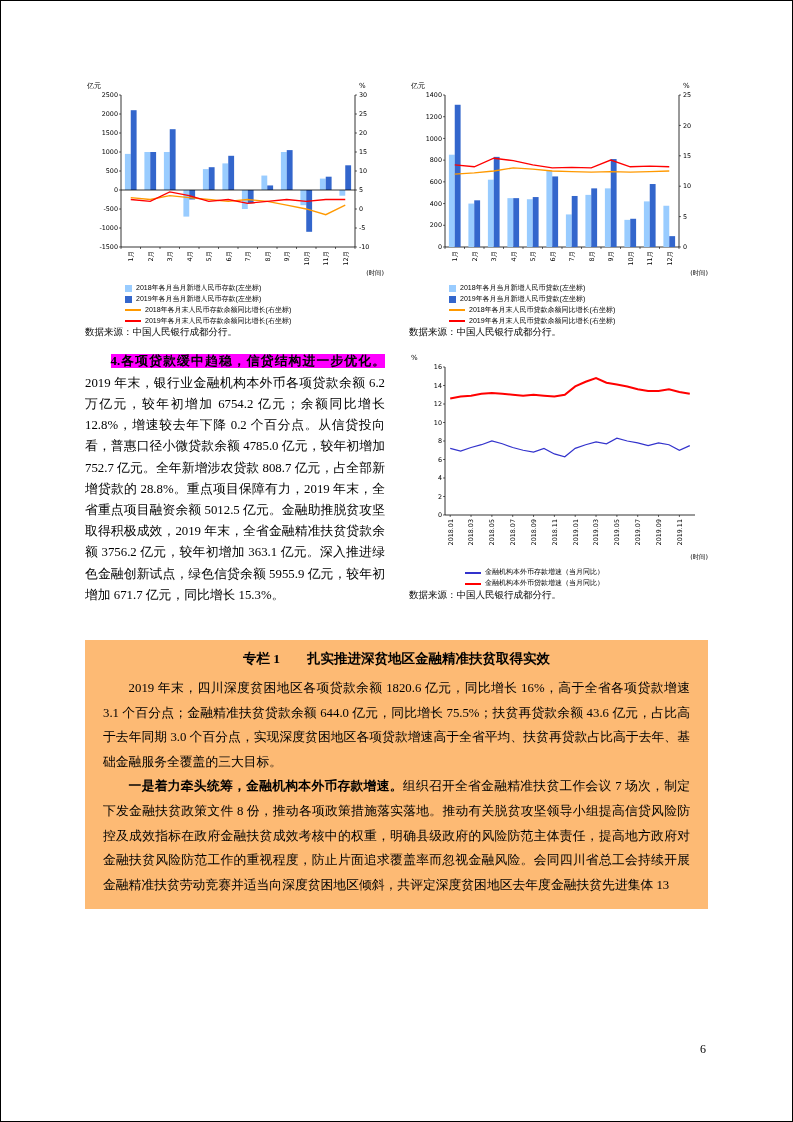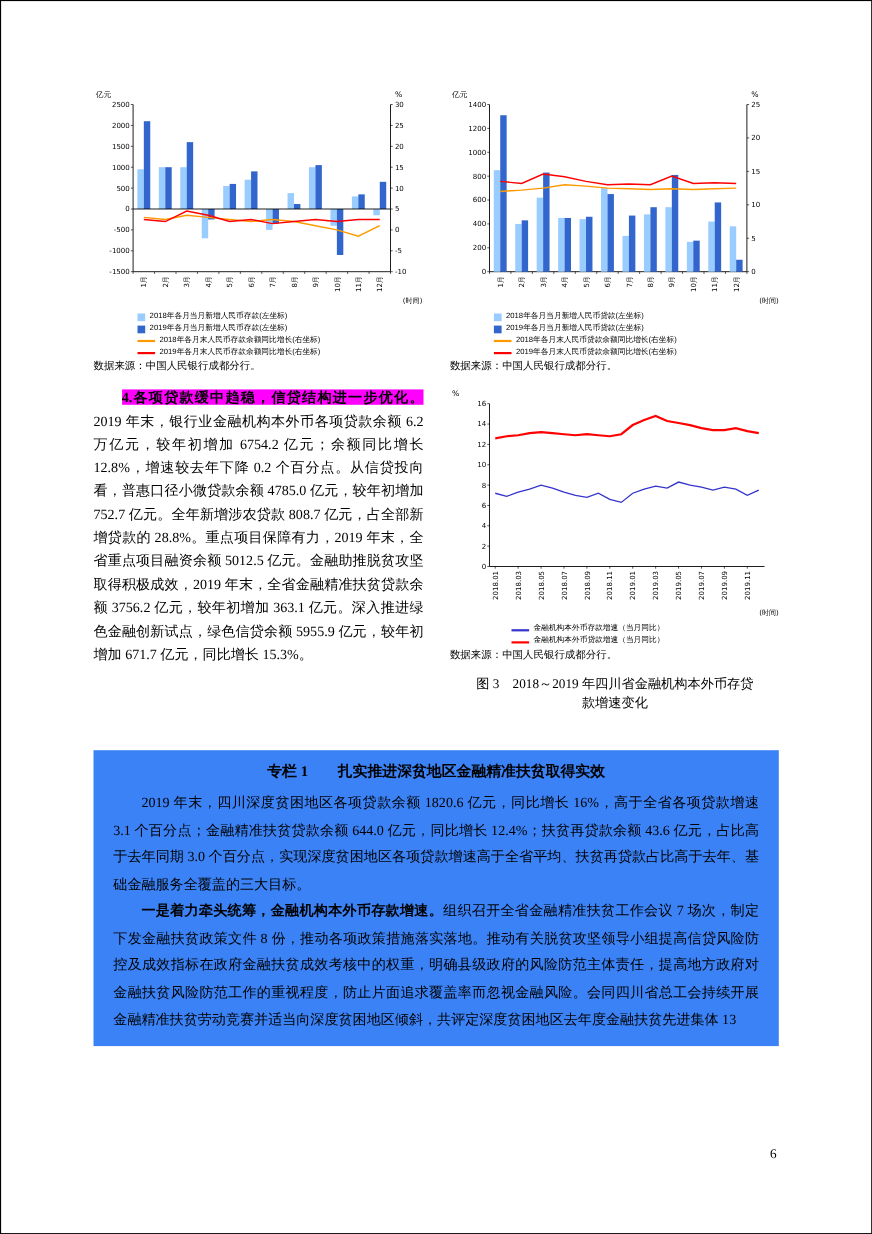--- a/index.html
+++ b/index.html
@@ -322,29 +322,28 @@
             <div class="legend-item">
               <span class="sw-line" style="background-color: rgb(51, 51, 204);"></span>
               <span class="legend-text">金融机构本外币存款增速（当月同比）</span>
             </div>
             <div class="legend-item">
               <span class="sw-line" style="background-color: rgb(255, 0, 0);"></span>
               <span class="legend-text">金融机构本外币贷款增速（当月同比）</span>
             </div>
           </div>
         <div class="source">数据来源：中国人民银行成都分行。</div>
-        <div class="caption">图 3　2018～2019 年四川省金融机构本外币存贷款增速变化</div>
       </figure>
     </div>
 
   </div>
 
-  <div class="column-box" style="background-color: #3b82f6;">
+  <div class="column-box" style="background-color: #fdba74;">
     <div class="box-title">
       <span class="box-label">专栏 1</span><span>扎实推进深贫地区金融精准扶贫取得实效</span>
     </div>
-    <p class="box-para">2019 年末，四川深度贫困地区各项贷款余额 1820.6 亿元，同比增长 16%，高于全省各项贷款增速 3.1 个百分点；金融精准扶贫贷款余额 644.0 亿元，同比增长 12.4%；扶贫再贷款余额 43.6 亿元，占比高于去年同期 3.0 个百分点，实现深度贫困地区各项贷款增速高于全省平均、扶贫再贷款占比高于去年、基础金融服务全覆盖的三大目标。</p>
+    <p class="box-para">2019 年末，四川深度贫困地区各项贷款余额 1820.6 亿元，同比增长 16%，高于全省各项贷款增速 3.1 个百分点；金融精准扶贫贷款余额 644.0 亿元，同比增长 75.5%；扶贫再贷款余额 43.6 亿元，占比高于去年同期 3.0 个百分点，实现深度贫困地区各项贷款增速高于全省平均、扶贫再贷款占比高于去年、基础金融服务全覆盖的三大目标。</p>
     <p class="box-para"><b>一是着力牵头统筹，金融机构本外币存款增速。</b><span>组织召开全省金融精准扶贫工作会议 7 场次，制定下发金融扶贫政策文件 8 份，推动各项政策措施落实落地。推动有关脱贫攻坚领导小组提高信贷风险防控及成效指标在政府金融扶贫成效考核中的权重，明确县级政府的风险防范主体责任，提高地方政府对金融扶贫风险防范工作的重视程度，防止片面追求覆盖率而忽视金融风险。会同四川省总工会持续开展金融精准扶贫劳动竞赛并适当向深度贫困地区倾斜，共评定深度贫困地区去年度金融扶贫先进集体 13</span></p>
   </div>
 
   <div class="page-number">6</div>
 
 </div>
 
 </body></html>

